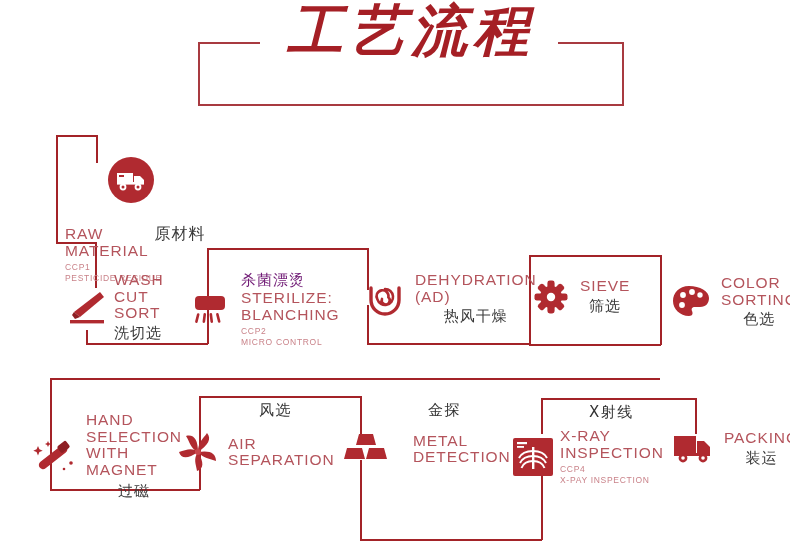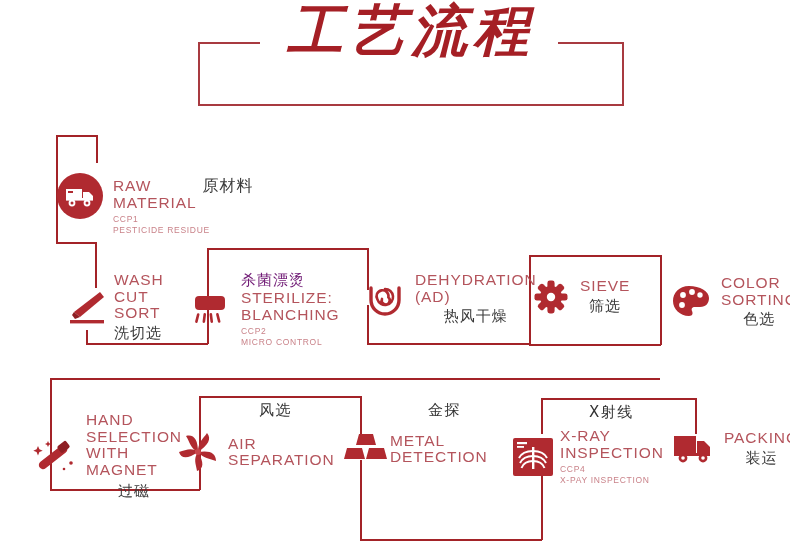--- a/index.html
+++ b/index.html
@@ -119,21 +119,21 @@
   <div class="ln lnv" style="left:344px;top:396px;height:40px;"></div>
 
   <div class="ln lnv" style="left:344px;top:460px;height:80px;"></div>
   <div class="ln lnh" style="left:344px;top:539px;width:182px;"></div>
   <div class="ln lnv" style="left:525px;top:462px;height:78px;"></div>
 
   <div class="ln lnv" style="left:525px;top:398px;height:36px;"></div>
   <div class="ln lnh" style="left:525px;top:398px;width:155px;"></div>
   <div class="ln lnv" style="left:679px;top:398px;height:36px;"></div>
 
-  <div class="step" style="left:40px;top:156px;">
+  <div class="step" style="left:40px;top:156px;flex-direction:column;">
     <div class="ico">
       <svg width="48" height="48" viewBox="0 0 48 48">
         <circle cx="24" cy="24" r="23" fill="#b02a30"></circle>
         <path d="M10 17h16v9h-16z" fill="#fff"></path>
         <path d="M27 20h6l4 4v2h-10z" fill="#fff"></path>
         <rect x="10" y="26" width="27" height="2.6" fill="#fff"></rect>
         <circle cx="16" cy="31" r="3.4" fill="#fff"></circle>
         <circle cx="16" cy="31" r="1.5" fill="#b02a30"></circle>
         <circle cx="31" cy="31" r="3.4" fill="#fff"></circle>
         <circle cx="31" cy="31" r="1.5" fill="#b02a30"></circle>
@@ -278,21 +278,21 @@
 
   <div class="float-cn" style="left:412px;top:401px;">金探</div>
   <div class="step" style="left:326px;top:428px;">
     <div class="ico">
       <svg width="48" height="42" viewBox="0 0 48 42">
         <path d="M17 6 h14 l3 11 h-20 z" fill="#b02a30"></path>
         <path d="M5 20 h15 l3 11 h-21 z" fill="#b02a30"></path>
         <path d="M27 20 h15 l3 11 h-21 z" fill="#b02a30"></path>
       </svg>
     </div>
-    <div class="txt" style="margin-left:0;">
+    <div class="txt" style="margin-left:23px;">
       <div class="en">METAL
 DETECTION</div>
     </div>
   </div>
 
   <div class="float-cn" style="left:573px;top:403px;">X射线</div>
   <div class="step" style="left:496px;top:428px;">
     <div class="ico">
       <svg width="42" height="42" viewBox="0 0 42 42">
         <rect x="1" y="2" width="40" height="38" rx="2" fill="#b02a30"></rect>

